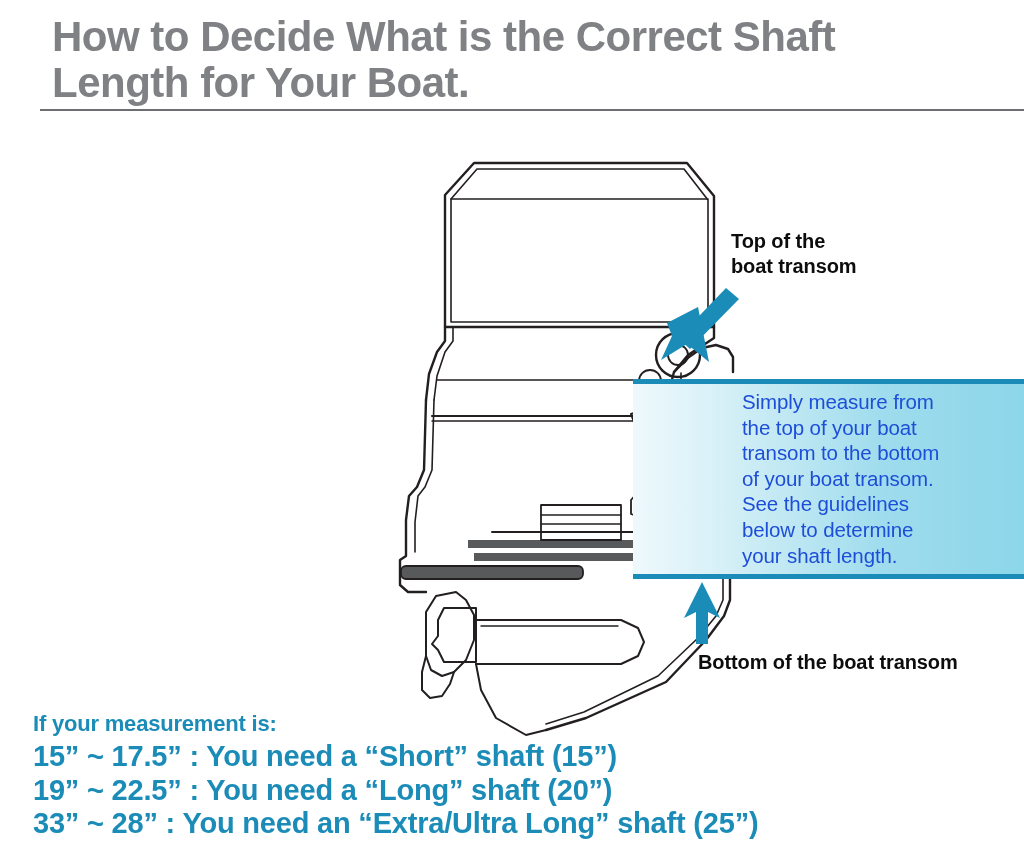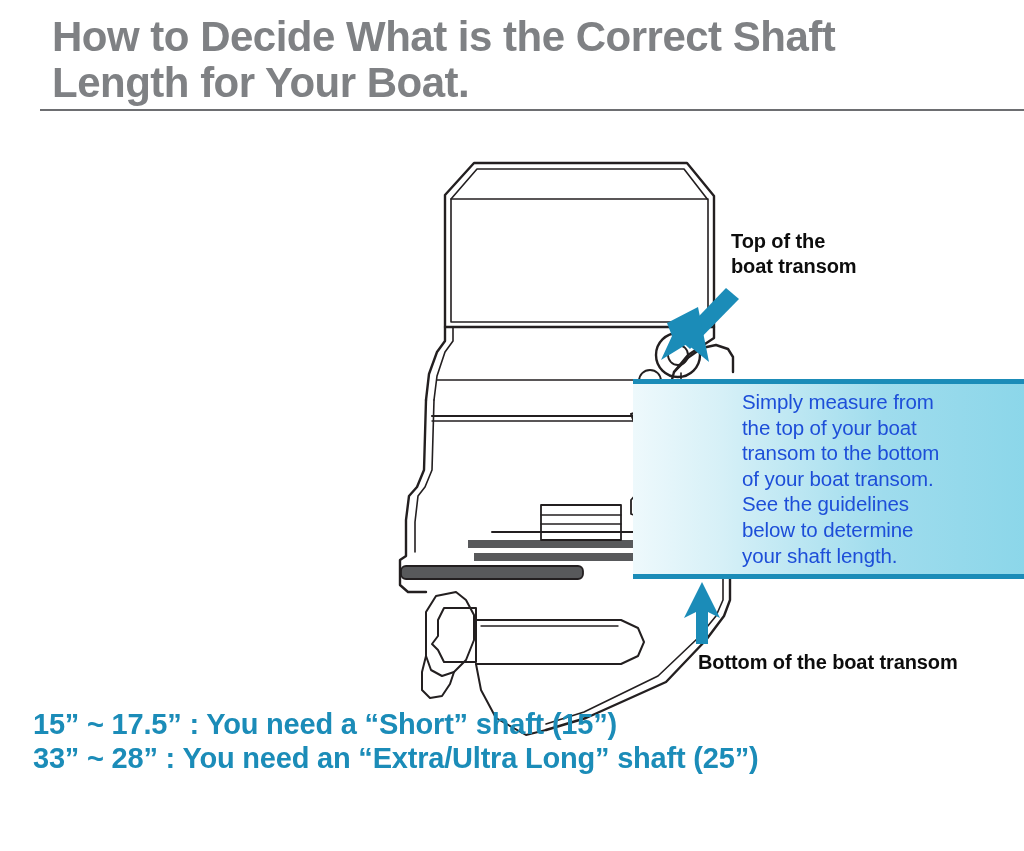--- a/index.html
+++ b/index.html
@@ -371,17 +371,19 @@
       <rect x="670" y="608" width="12" height="36"></rect>
       <polygon points="676,582 694,618 682,612 682,620 670,620 670,612 658,618"></polygon>
     </g>
   </svg>
 
   <div id="label-top-transom">Top of the
 boat transom</div>
   <div id="label-bottom-transom">Bottom of the boat transom</div>
 
   <div id="guidelines">
+    <div id="guide-heading">If your measurement is:</div>
     <div class="guide-line">15” ~ 17.5” : You need a “Short” shaft (15”)</div>
+    <div class="guide-line">19” ~ 22.5” : You need a “Long” shaft (20”)</div>
     <div class="guide-line">33” ~ 28” : You need an “Extra/Ultra Long” shaft (25”)</div>
   </div>
 
 </div>
 
 </body></html>

